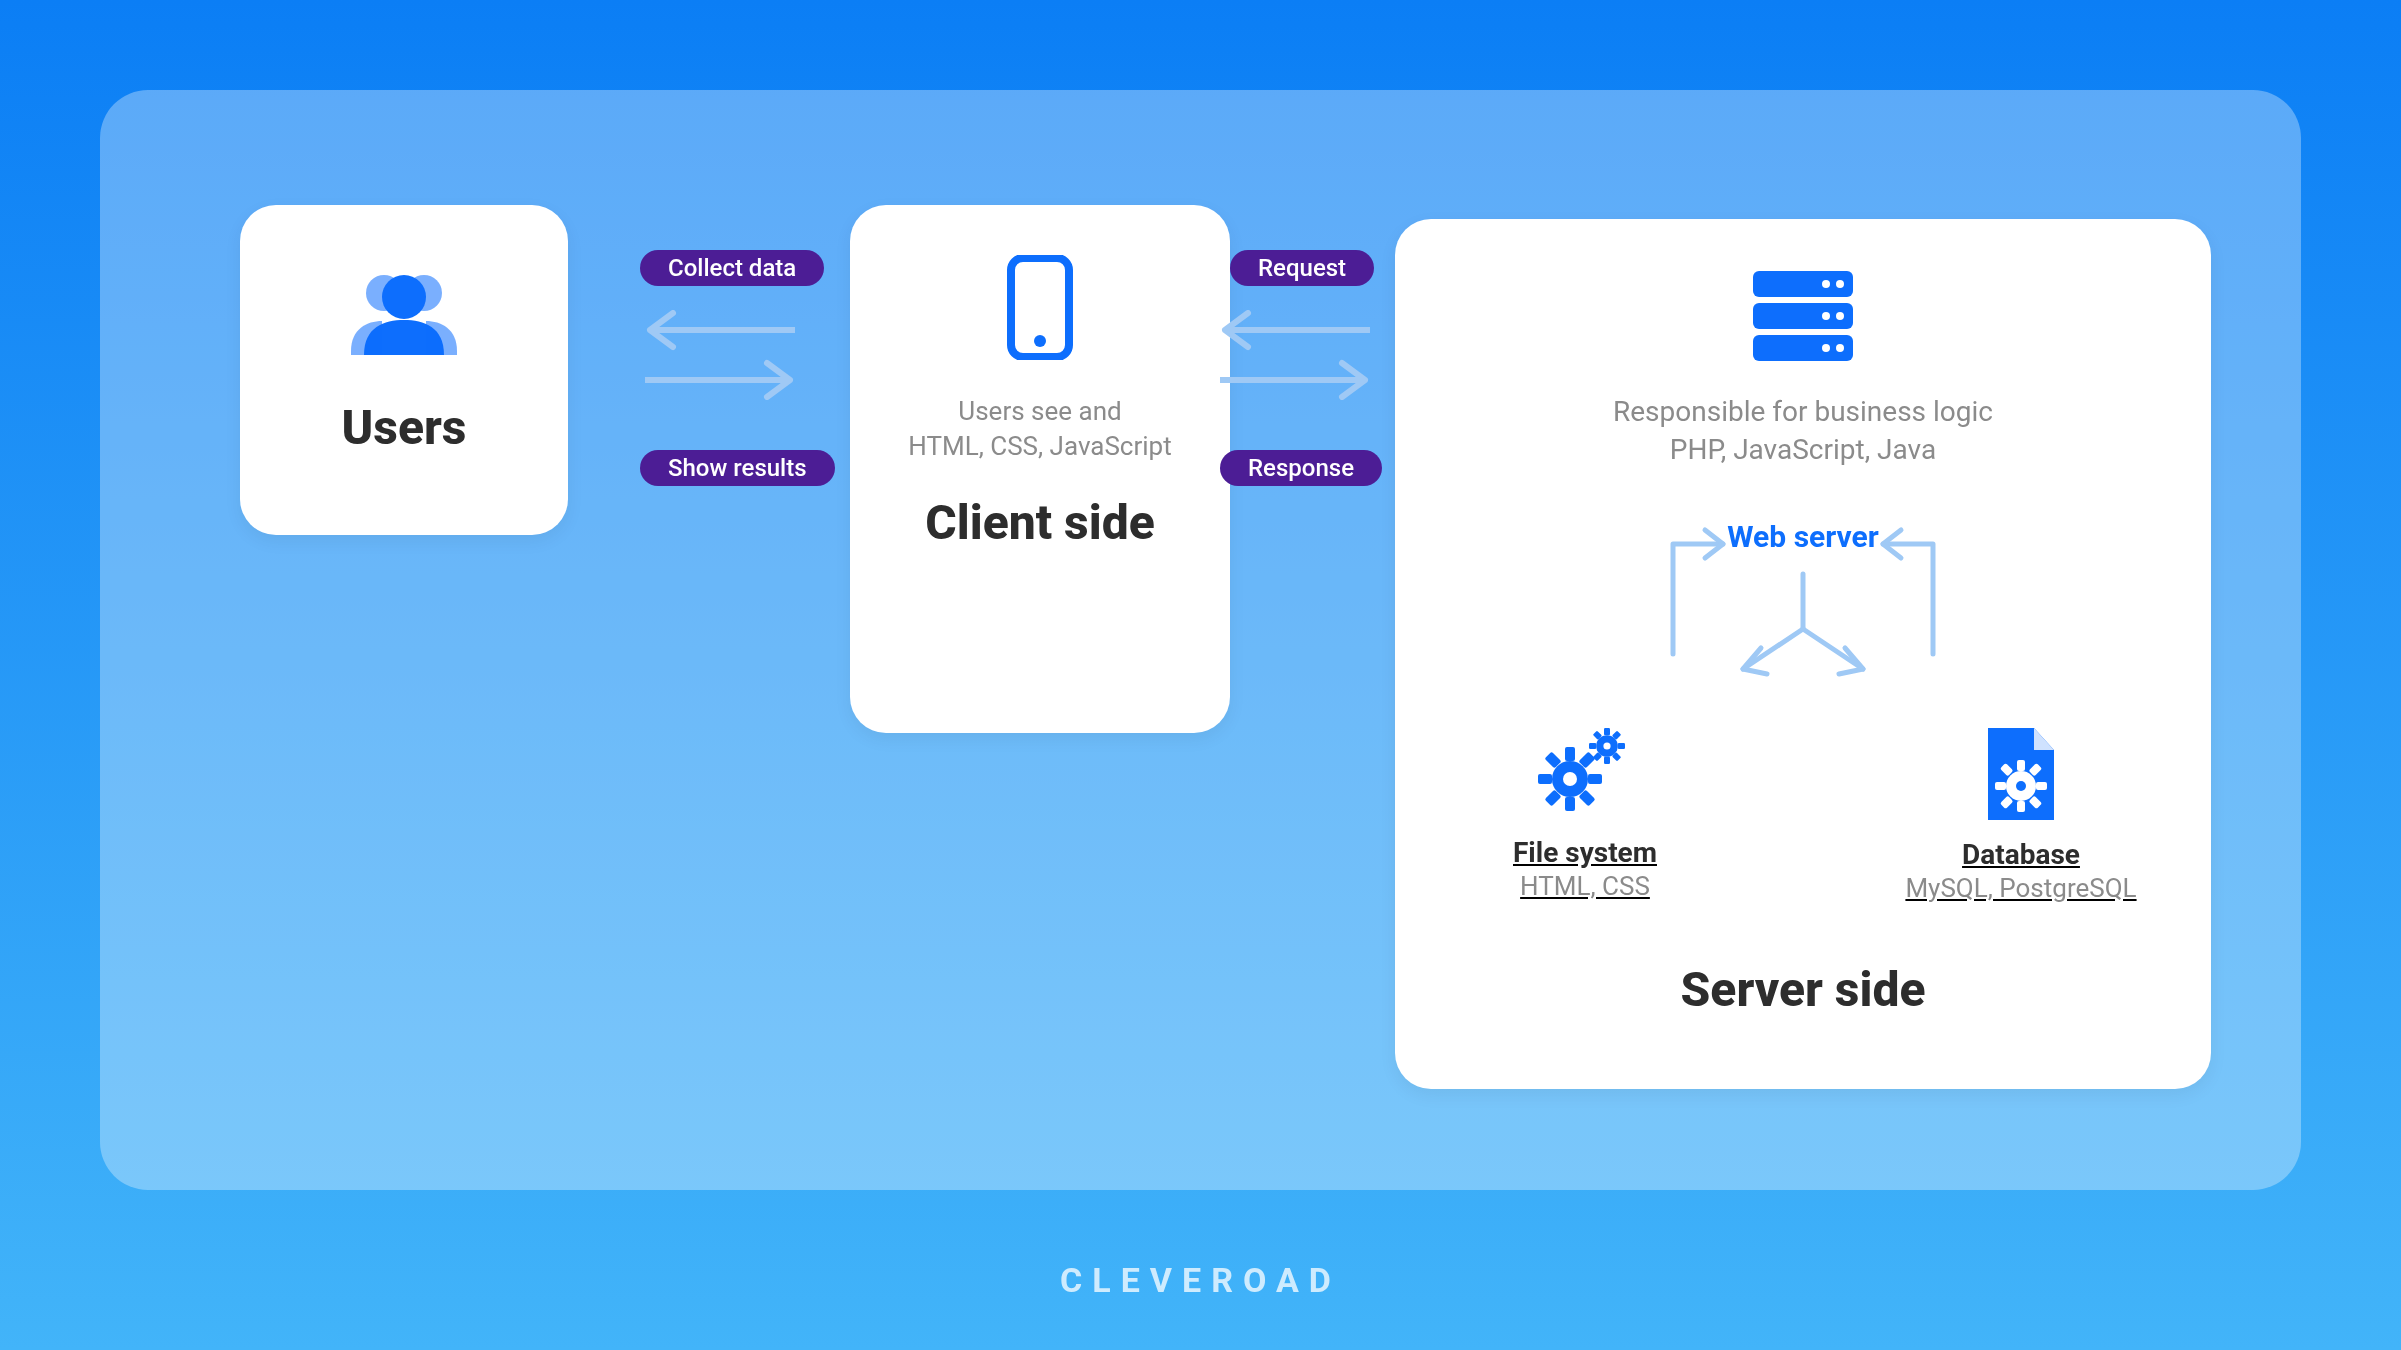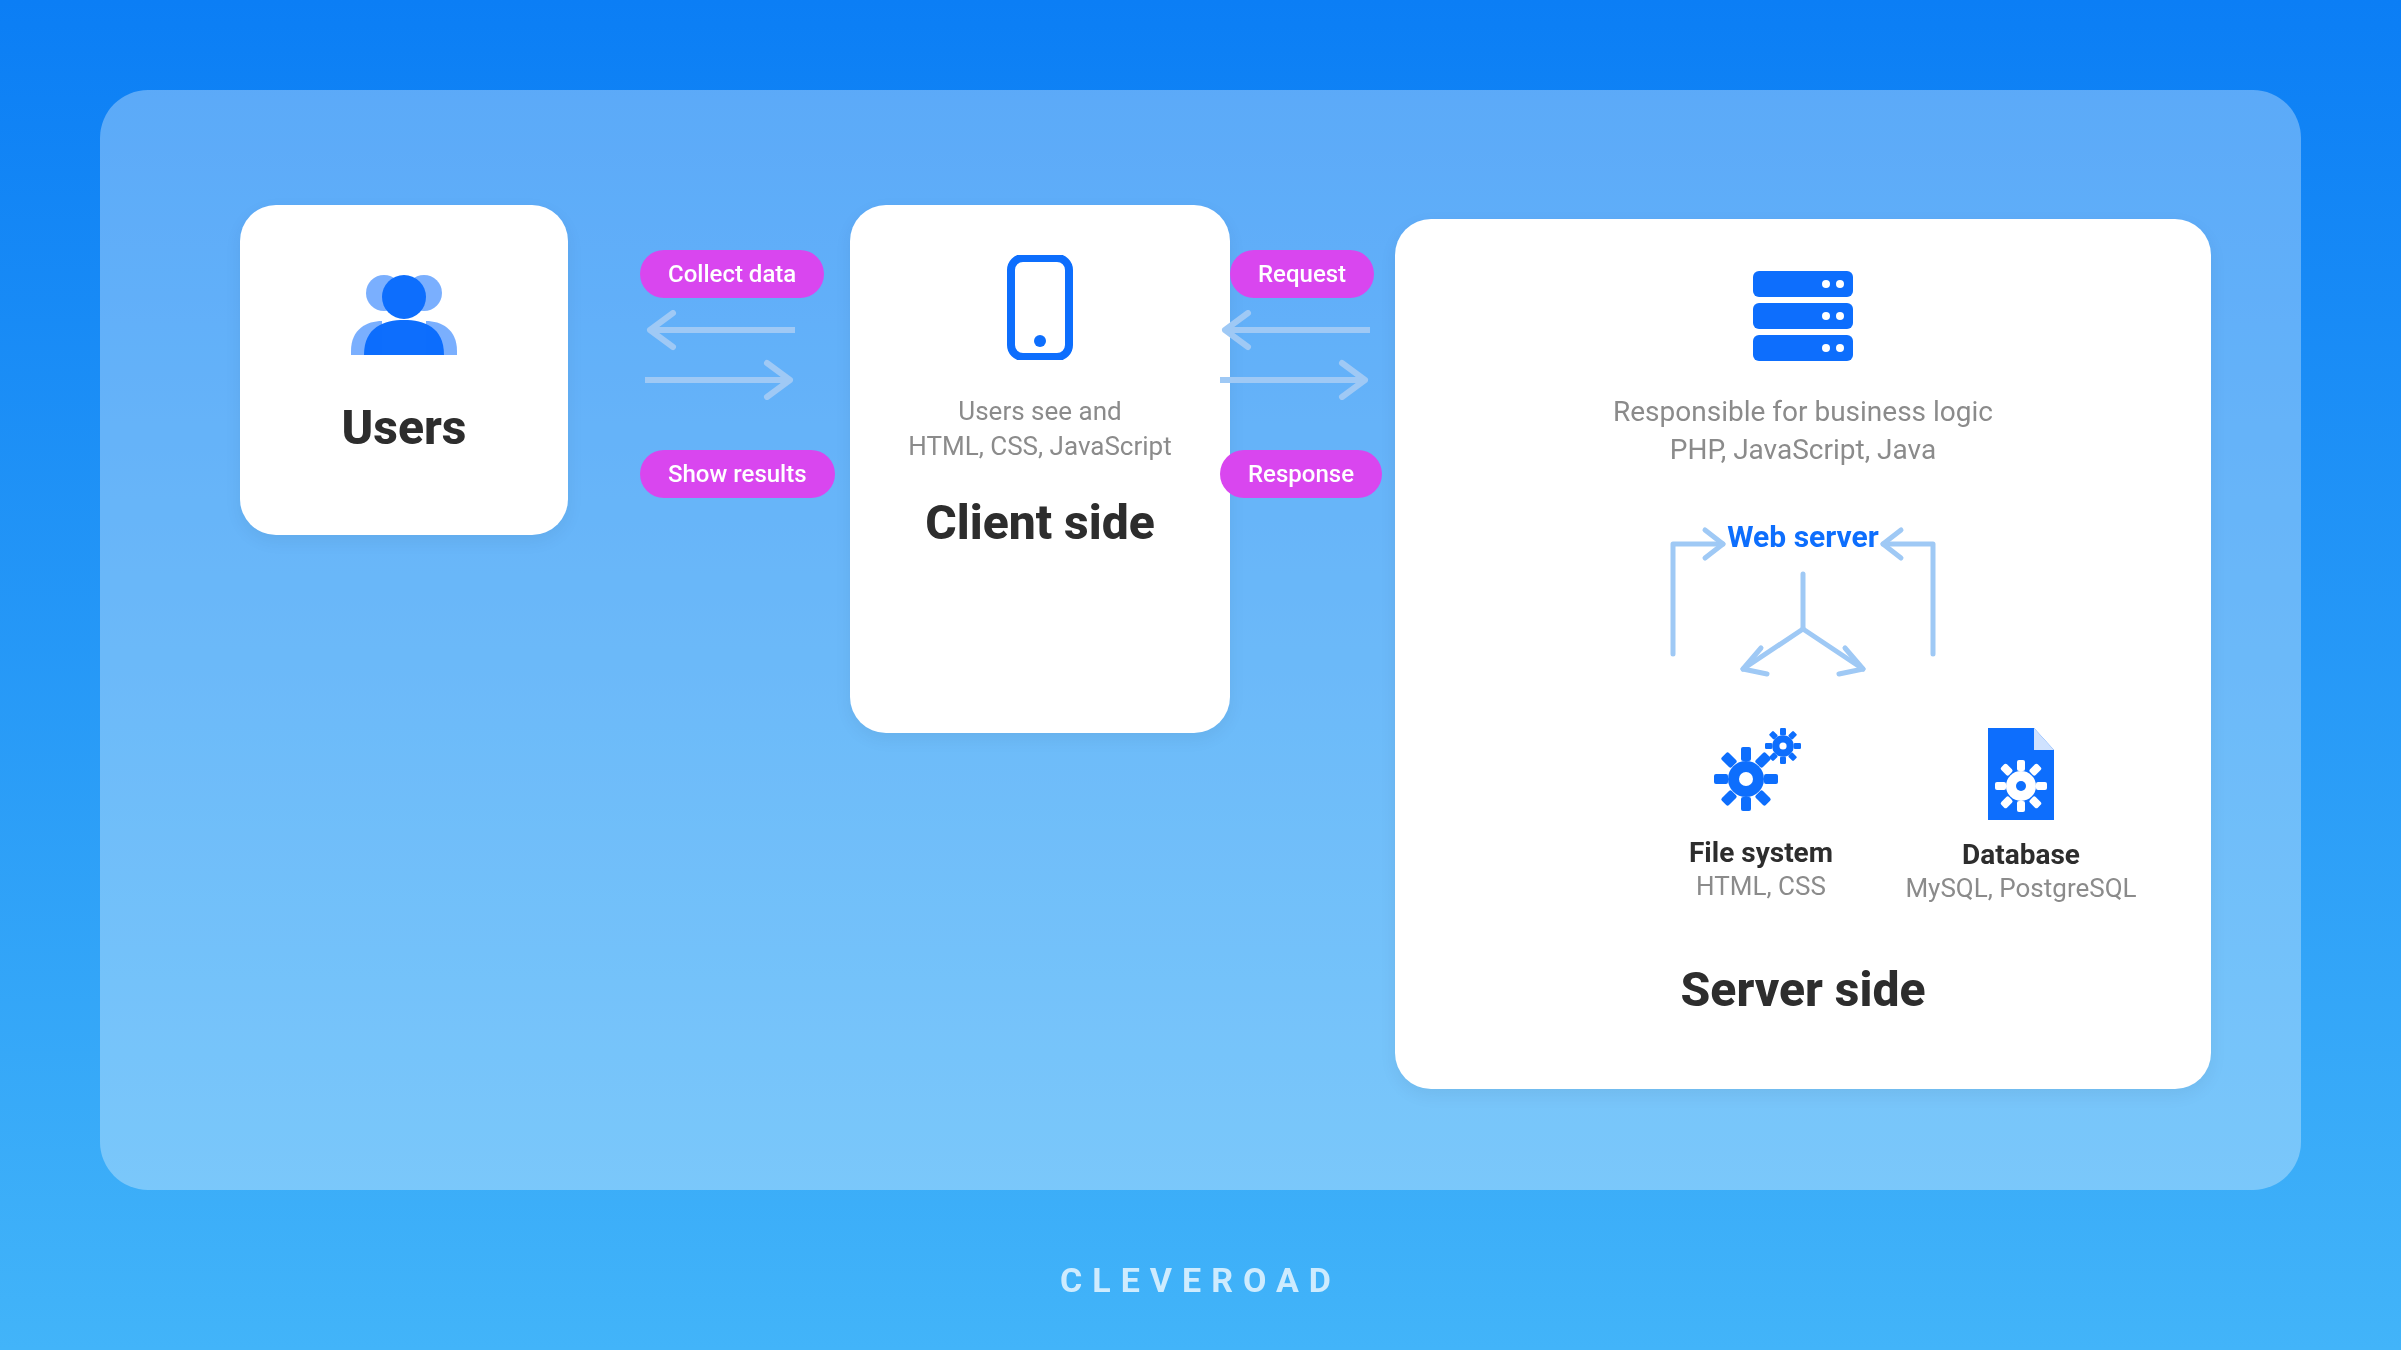--- a/index.html
+++ b/index.html
@@ -45,25 +45,25 @@
     color: #2d2d2d;
   }
   .desc {
     font-size: 26px;
     color: #8b8b8b;
     line-height: 1.35;
   }
 
   .pill {
     position: absolute;
-    background: #d946ef;
+    background: #4c1d95;
     color: #fff;
     font-size: 24px;
     font-weight: 500;
-    padding: 10px 28px;
+    padding: 4px 28px;
     border-radius: 999px;
     white-space: nowrap;
   }
 
   .arrow-pair {
     position: absolute;
     width: 150px;
     height: 90px;
   }
   .arrow-pair svg { width: 100%; height: 100%; }
@@ -171,21 +171,21 @@
         <path class="thin-arrow" d="M358 16 L340 30 L358 44"></path>
 
         <path class="thin-arrow" d="M260 60 L260 115"></path>
         <path class="thin-arrow" d="M260 115 L200 155"></path>
         <path class="thin-arrow" d="M218 134 L200 155 L224 160"></path>
         <path class="thin-arrow" d="M260 115 L320 155"></path>
         <path class="thin-arrow" d="M302 134 L320 155 L296 160"></path>
       </svg>
     </div>
 
-    <div style="display:flex; justify-content:flex-end; padding:0 60px;">
+    <div style="display:flex; justify-content:space-between; padding:0 60px;text-decoration:underline;">
       <div style="width:260px;">
         <div>
           <svg width="100" height="90" viewBox="0 0 100 90">
             <g class="icon-blue">
 
               <g transform="translate(35,55)">
                 <circle r="18"></circle>
                 <g>
                   <rect x="-5" y="-32" width="10" height="14" rx="2"></rect>
                   <rect x="-5" y="18" width="10" height="14" rx="2"></rect>

